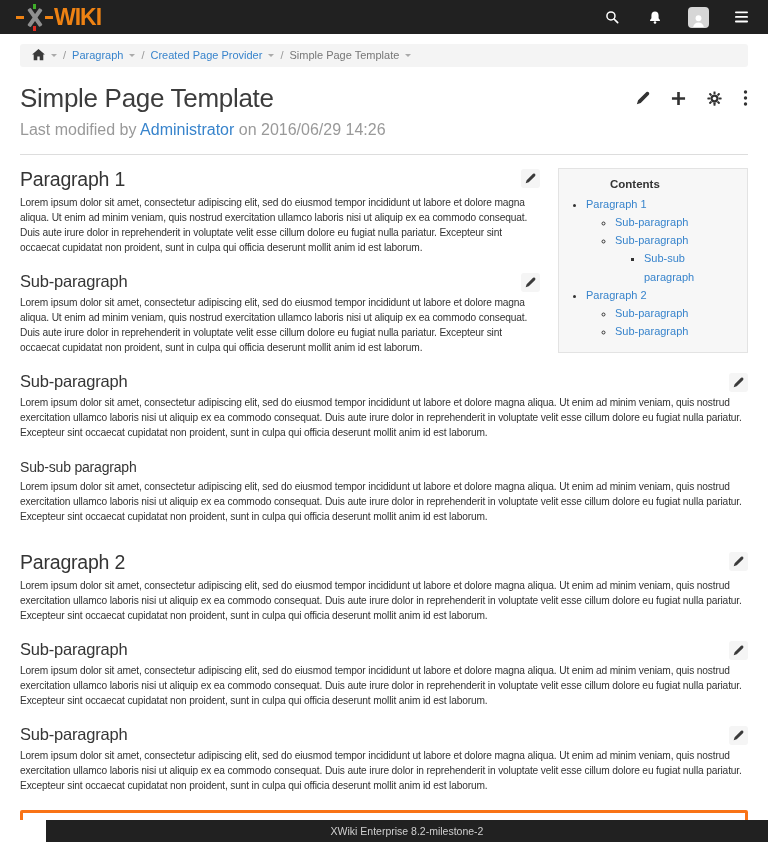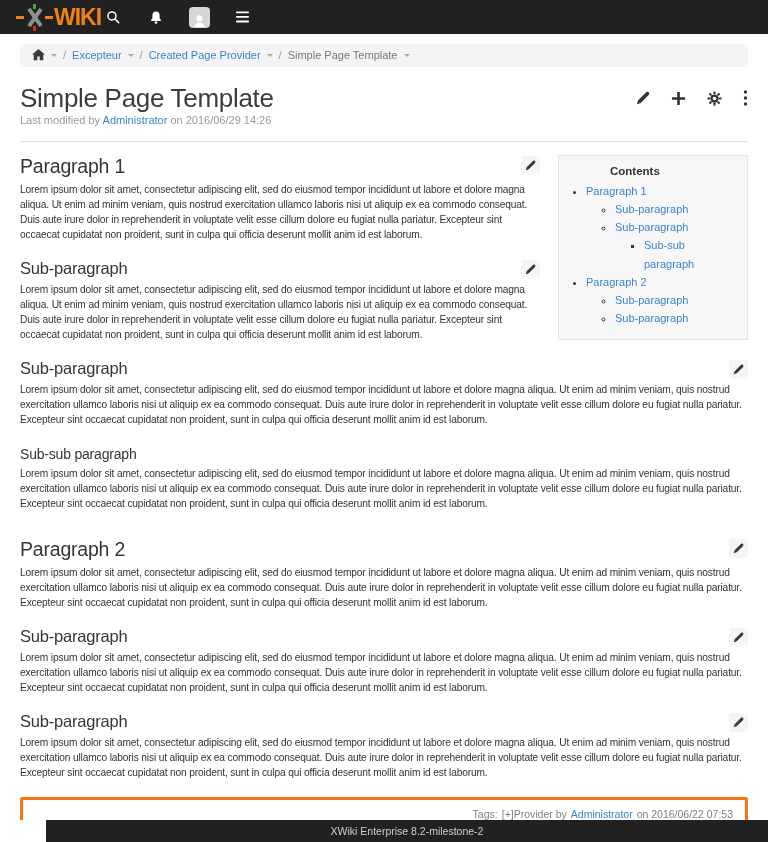--- a/index.html
+++ b/index.html
@@ -7,21 +7,21 @@
   body {
     width:768px; height:842px; overflow:hidden;
     display:flex; flex-direction:column;
     background:#fff; color:#333;
     font-family:"Liberation Sans", sans-serif;
   }
   a { color:#3884cc; text-decoration:none; }
 
   
   .topbar { flex:0 0 34px; height:34px; background:#212121;
-    display:flex; align-items:center; 
+    display:flex; align-items:center; justify-content:space-between;
     padding:0 15px 0 16px; }
   .logo { display:flex; align-items:center; }
   .l-dash { width:8px; height:3px; background:#ee8213; }
   .l-x { position:relative; width:19px; height:21px; margin:0 1px; }
   .l-bar { position:absolute; left:8px; top:0; width:3.5px; height:21px;
     background:#8f8f8f; border-radius:1px; }
   .l-bar1 { transform:rotate(35deg); } .l-bar2 { transform:rotate(-35deg); }
   .l-tick { position:absolute; left:7.8px; width:3.5px; height:5px; }
   .l-green { top:-3px; background:#3fae2a; }
   .l-red { bottom:-3px; background:#e02d24; }
@@ -44,21 +44,21 @@
   .caret-down { width:0; height:0; border:3.5px solid transparent;
     border-top-color:#aaa; margin-top:4px; display:inline-block; }
 
   .title-row { display:flex; align-items:flex-start;
     justify-content:space-between; margin-top:16px; }
   .page-title { font-size:26px; font-weight:400; color:#3c3c3c; margin:0;
     letter-spacing:-0.3px; }
   .actions { display:flex; gap:21px; margin-top:7px; }
   .action-btn { cursor:pointer; display:flex; align-items:center; }
 
-  .modified { font-size:11px; color:#999; }
+  .modified { font-size:16px; color:#999; margin-top:7px; }
 
   hr.rule { border:none; border-top:1px solid #ddd; margin:15px 0 0; }
 
   
   .content { margin-top:13px; }
   .toc-panel { float:right; width:190px; background:#f7f7f7;
     border:1px solid #e3e3e3; padding:9px 12px 12px; margin:0 0 12px 18px;
     font-size:11px; }
   .toc-title { font-weight:bold; color:#333; font-size:11.5px;margin-left:39px; }
   ul.toc-list { margin:5px 0 0; padding:0; list-style:none; }
@@ -145,21 +145,21 @@
 <main class="page">
 
   <div class="breadcrumb" id="breadcrumb">
     <a href="#" style="display:flex;align-items:center">
       <svg width="13" height="12" viewBox="0 0 16 15">
           <path fill="#3a3a3a" d="M8 0l8 7h-2v7h-4.5V9.5h-3V14H2V7H0z"></path>
         </svg>
     </a>
     <span class="caret-down"></span>
   <span class="bc-sep">/</span>
-      <a href="#" class="bc-item">Excepteur</a>
+      <a href="#" class="bc-item">Paragraph</a>
       <span class="caret-down"></span>
       <span class="bc-sep">/</span>
       <a href="#" class="bc-item">Created Page Provider</a>
       <span class="caret-down"></span>
       <span class="bc-sep">/</span>
       <span class="bc-current">Simple Page Template</span>
       <span class="caret-down"></span>
     </div>
 
   <div class="title-row">

